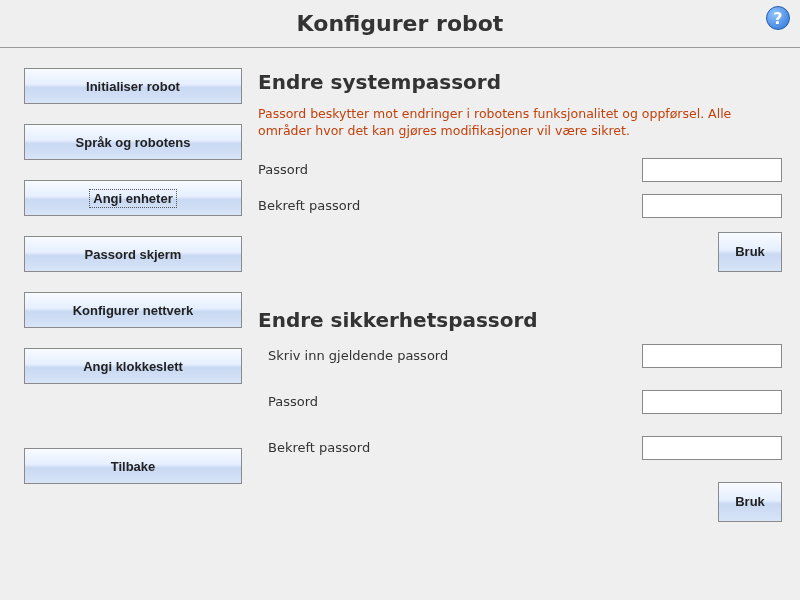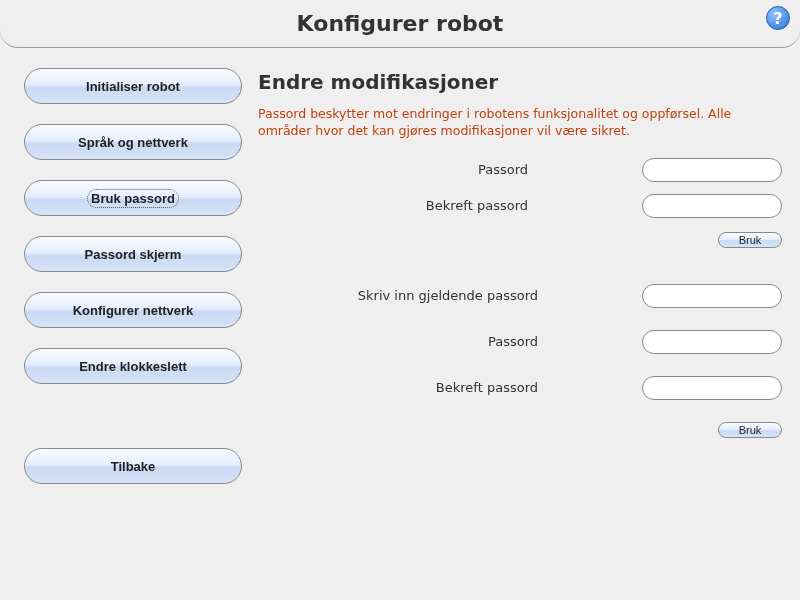--- a/index.html
+++ b/index.html
@@ -1,15 +1,15 @@
 <!DOCTYPE html>
 <html><head>
 <meta charset="utf-8">
 <style>
-  * { box-sizing: border-box; border-radius: 18px; }
+  * { box-sizing: border-box; }
   body {
     margin: 0;
     padding: 0;
     width: 800px;
     height: 600px;
     background: #efefef;
     font-family: "DejaVu Sans", Arial, sans-serif;
     overflow: hidden;
   }
   .header {
@@ -89,46 +89,45 @@
   }
   .form-row {
     display: flex;
     align-items: center;
     margin-bottom: 12px;
   }
   .form-label {
     font-size: 13px;
     color: #333;
     width: 270px;
-    text-align: right;
   }
   .form-input {
     width: 140px;
     height: 24px;
     border: 1px solid #888;
     background: #fff;
     margin-left: auto;
     margin-right: 4px;
     padding: 2px 4px;
     font-size: 13px;
   }
   .action-row {
     display: flex;
     justify-content: flex-end;
     margin-top: 14px;
     margin-bottom: 24px;
     padding-right: 4px;
   }
   .action-btn {
     min-width: 64px;
-    height: 16px;
+    height: 40px;
     background: linear-gradient(to bottom, #f8fbff 0%, #e6efff 45%, #c9d9f2 55%, #d7e4f8 100%);
     border: 1px solid #8a8a8a;
-    font-size: 11px;
-    font-weight: normal;
+    font-size: 13px;
+    font-weight: bold;
     color: #222;
     cursor: pointer;
     padding: 0 10px;
   }
   .section2 { margin-top: 36px; }
   .section2 .form-row { margin-bottom: 22px; margin-left: 10px; }
 </style>
 </head>
 <body>
 
@@ -137,59 +136,60 @@
   <div class="help-icon">?</div>
 </div>
 
 <div class="body">
 
   <div class="sidebar">
     <button class="nav-btn">
         <span>Initialiser robot</span>
       </button>
     <button class="nav-btn">
-        <span>Språk og nettverk</span>
+        <span>Språk og robotens</span>
       </button>
     <button class="nav-btn selected">
-        <span>Bruk passord</span>
+        <span>Angi enheter</span>
       </button>
     <button class="nav-btn">
         <span>Passord skjerm</span>
       </button>
     <button class="nav-btn">
         <span>Konfigurer nettverk</span>
       </button>
     <button class="nav-btn">
-        <span>Endre klokkeslett</span>
+        <span>Angi klokkeslett</span>
       </button>
     <div class="spacer"></div>
     <button class="nav-btn">
         <span>Tilbake</span>
       </button>
   </div>
 
   <div class="content">
 
     <div>
-      <div class="section-title">Endre modifikasjoner</div>
+      <div class="section-title">Endre systempassord</div>
       <div class="section-desc">Passord beskytter mot endringer i robotens funksjonalitet og oppførsel. Alle områder hvor det kan gjøres modifikasjoner vil være sikret.</div>
       <div class="form-row">
         <div class="form-label">Passord</div>
         <input type="password" class="form-input" style="">
       </div>
       <div class="form-row">
         <div class="form-label">Bekreft passord</div>
         <input type="password" class="form-input" style="">
       </div>
       <div class="action-row">
         <button class="action-btn">Bruk</button>
       </div>
     </div>
 
     <div class="section2">
+      <div class="section-title">Endre sikkerhetspassord</div>
       <div class="form-row">
         <div class="form-label">Skriv inn gjeldende passord</div>
         <input type="password" class="form-input" style="">
       </div>
       <div class="form-row">
         <div class="form-label">Passord</div>
         <input type="password" class="form-input" style="">
       </div>
       <div class="form-row">
         <div class="form-label">Bekreft passord</div>

